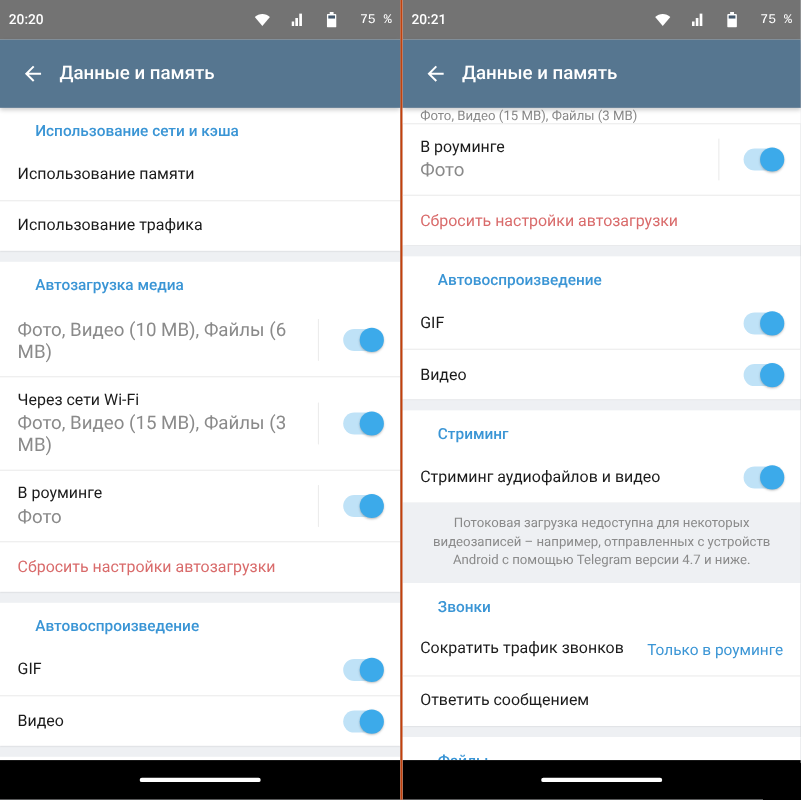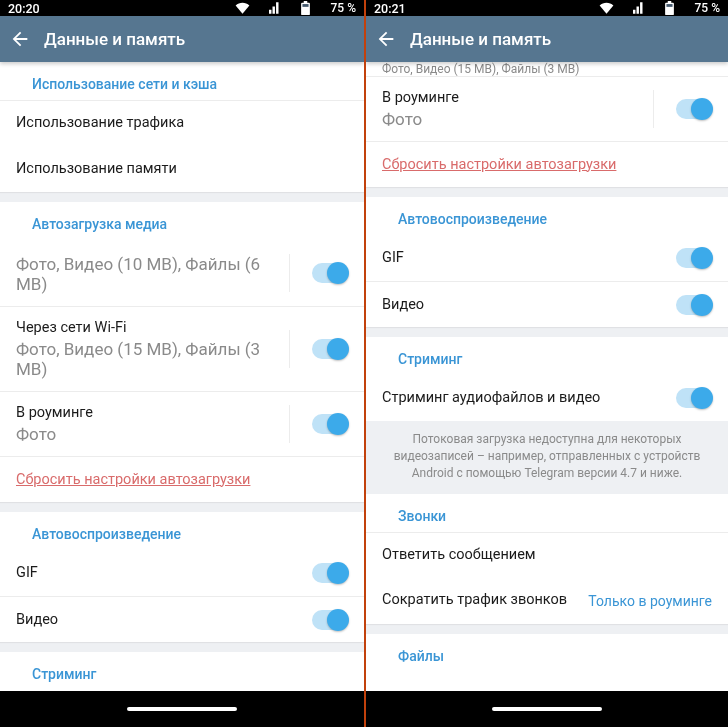--- a/index.html
+++ b/index.html
@@ -15,41 +15,41 @@
       width: 364px;
       height: 727px;
       background: #eef0f3;
       position: relative;
       overflow: hidden;
       display: flex;
       flex-direction: column;
     }
     .phone + .phone { border-left: 2px solid #c2410c; }
     .statusbar {
-      height: 16px;
-      background: #000000;
+      height: 36px;
+      background: #737373;
       color: #fff;
       display: flex;
       align-items: center;
       padding: 0 8px;
       font-size: 12.5px;
       font-weight: 500;
     }
     .statusbar .time { flex: 0 0 auto; }
     .statusbar .spacer { flex: 1; }
-    .statusbar .icons { display: flex; align-items: center; gap: 19px; }
+    .statusbar .icons { display: flex; align-items: center; gap: 19px; font-family: Liberation Mono, monospace; }
     .statusbar .icons svg { display: block; }
     .statusbar .batt { font-size: 12px; margin-left: 2px; }
     .appbar {
-      height: 46px;
+      height: 62px;
       background: #567690;
       color: #fff;
       display: flex;
       align-items: center;
-      padding: 0 0;
+      padding: 0 10px;
       box-shadow: 0 2px 4px rgba(0,0,0,0.2);
       z-index: 2;
     }
     .appbar .back {
       width: 40px;
       height: 40px;
       display: flex;
       align-items: center;
       justify-content: center;
       cursor: pointer;
@@ -90,21 +90,21 @@
     .row .label {
       font-size: 14.5px;
       color: #1b1b1b;
       line-height: 1.25;
     }
     .row .sub {
       font-size: 17px;
       color: #8a8a8a;
       margin-top: 2px;
     }
-    .row .danger { color: #d96b6b; text-decoration: underline; }
+    .row .danger { color: #d96b6b; }
     .row .value {
       color: #3a95d5;
       font-size: 14px;
       white-space: nowrap;
       margin-left: 8px;
     }
     .toggle {
       width: 36px;
       height: 20px;
       border-radius: 10px;
@@ -190,28 +190,28 @@
       <svg width="22" height="22" viewBox="0 0 24 24">
           <path fill="#fff" d="M20 11H7.8l5.6-5.6L12 4l-8 8 8 8 1.4-1.4L7.8 13H20v-2z"></path>
         </svg>
     </div>
     <div class="title">Данные и память</div>
   </div>
   <div class="content">
 
     <div class="section">
       <div class="sec-header">Использование сети и кэша</div>
+      <div class="row">
+        <div class="txt">
+            <div class="label">Использование памяти</div>
+          </div>
+      </div>
       <div class="row row-div">
         <div class="txt">
             <div class="label">Использование трафика</div>
-          </div>
-      </div>
-      <div class="row">
-        <div class="txt">
-            <div class="label">Использование памяти</div>
           </div>
       </div>
     </div>
 
     <div class="section">
       <div class="sec-header">Автозагрузка медиа</div>
       <div class="row">
         <div class="txt">
           <div class="sub">Фото, Видео (10 MB), Файлы (6 MB)</div>
         </div>
@@ -344,30 +344,30 @@
         <div class="txt">
             <div class="label">Стриминг аудиофайлов и видео</div>
           </div>
         <div class="toggle"></div>
       </div>
     </div>
     <div class="foot-note">Потоковая загрузка недоступна для некоторых видеозаписей – например, отправленных с устройств Android с помощью Telegram версии 4.7 и ниже.</div>
 
     <div class="section">
       <div class="sec-header">Звонки</div>
+      <div class="row">
+        <div class="txt">
+            <div class="label">Сократить трафик звонков</div>
+          </div>
+        <span class="value">Только в роуминге</span>
+      </div>
       <div class="row row-div">
         <div class="txt">
             <div class="label">Ответить сообщением</div>
           </div>
-      </div>
-      <div class="row">
-        <div class="txt">
-            <div class="label">Сократить трафик звонков</div>
-          </div>
-        <span class="value">Только в роуминге</span>
       </div>
     </div>
 
     <div class="section" style="margin-bottom:0">
       <div class="sec-header">Файлы</div>
       <div class="row">
         
       </div>
     </div>
 

